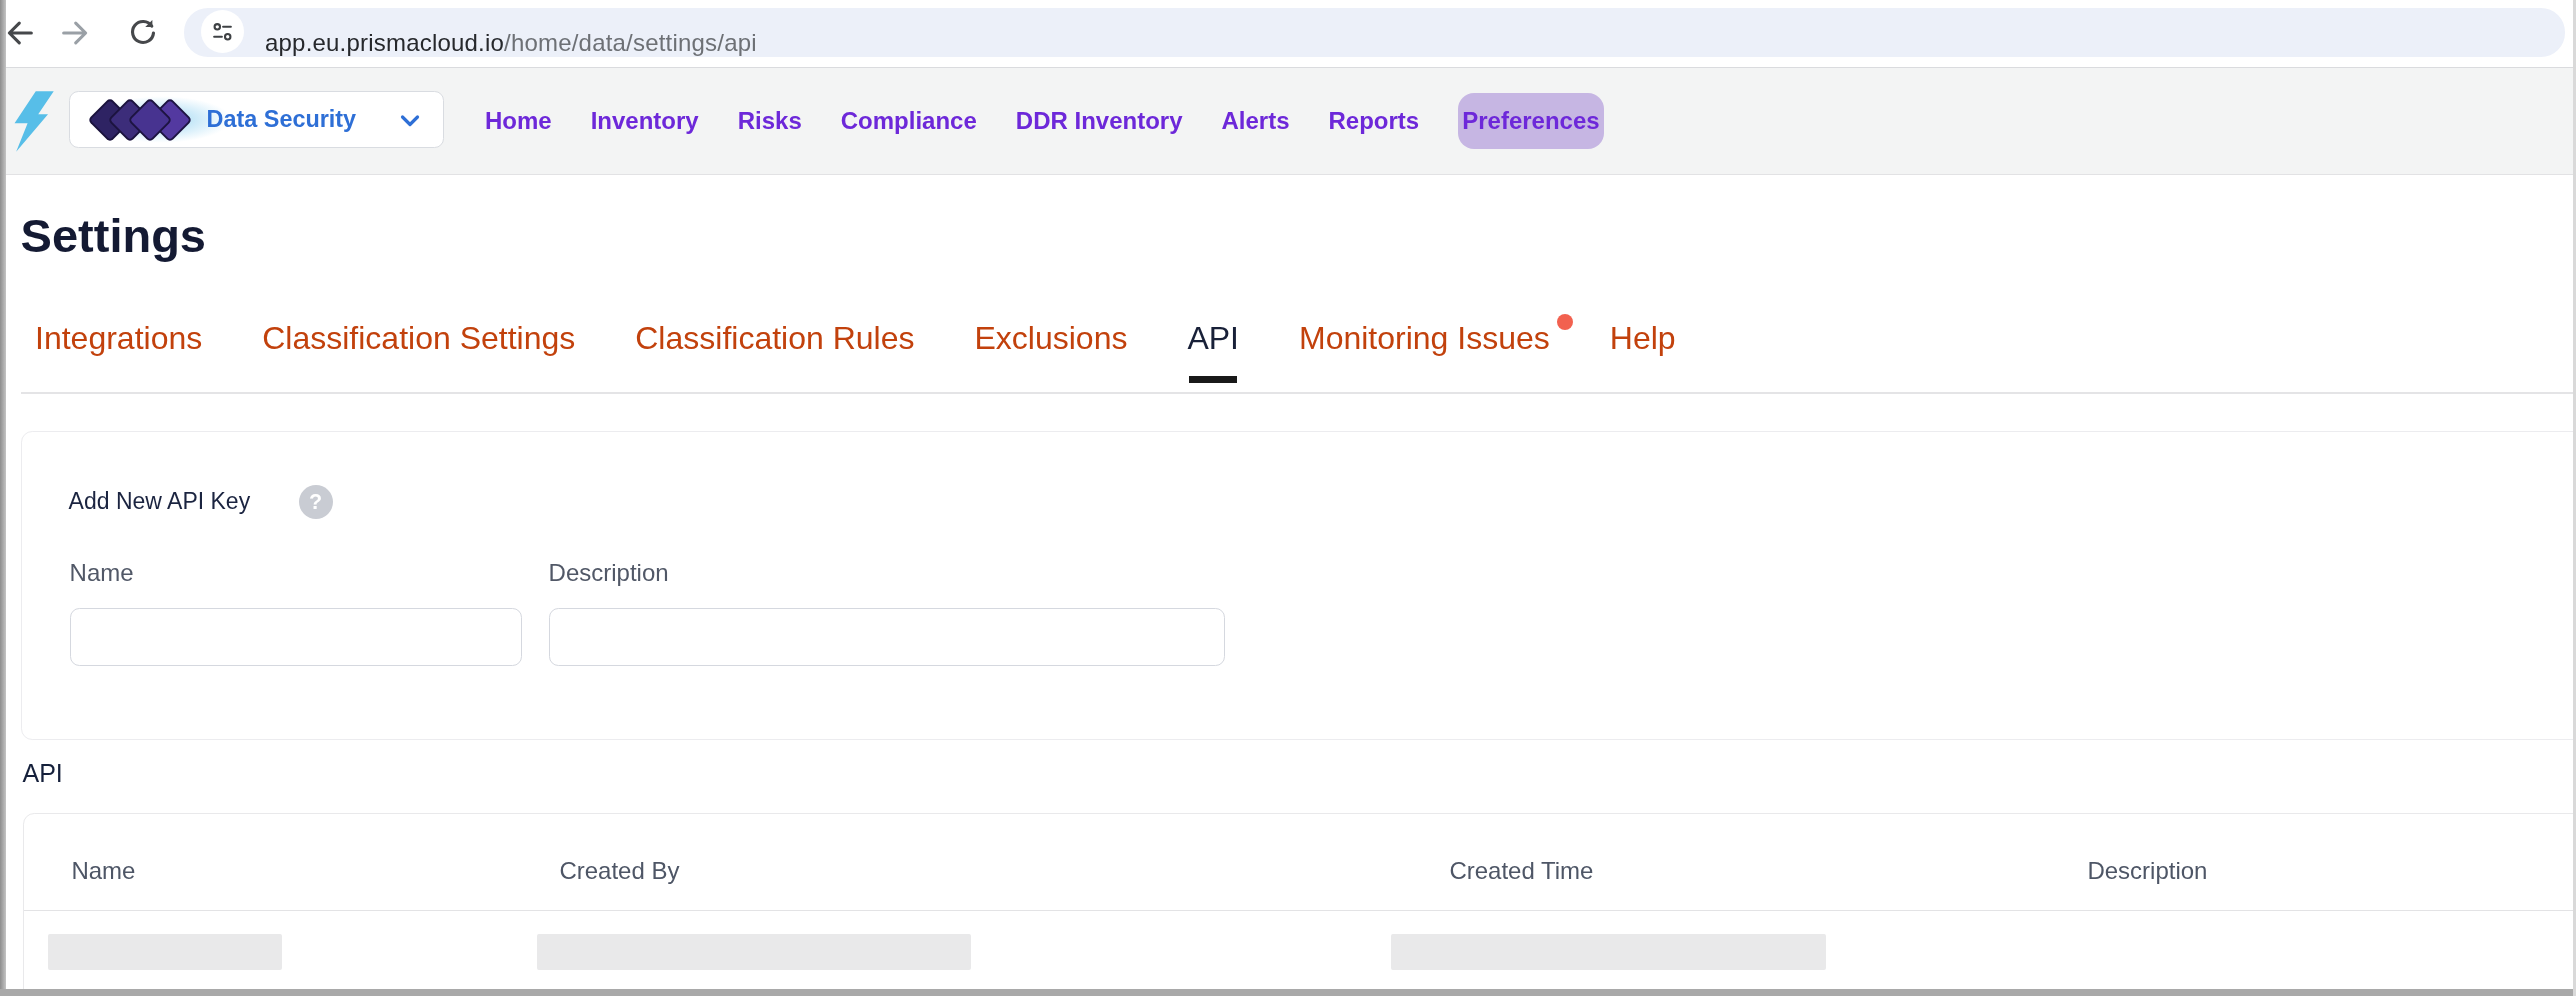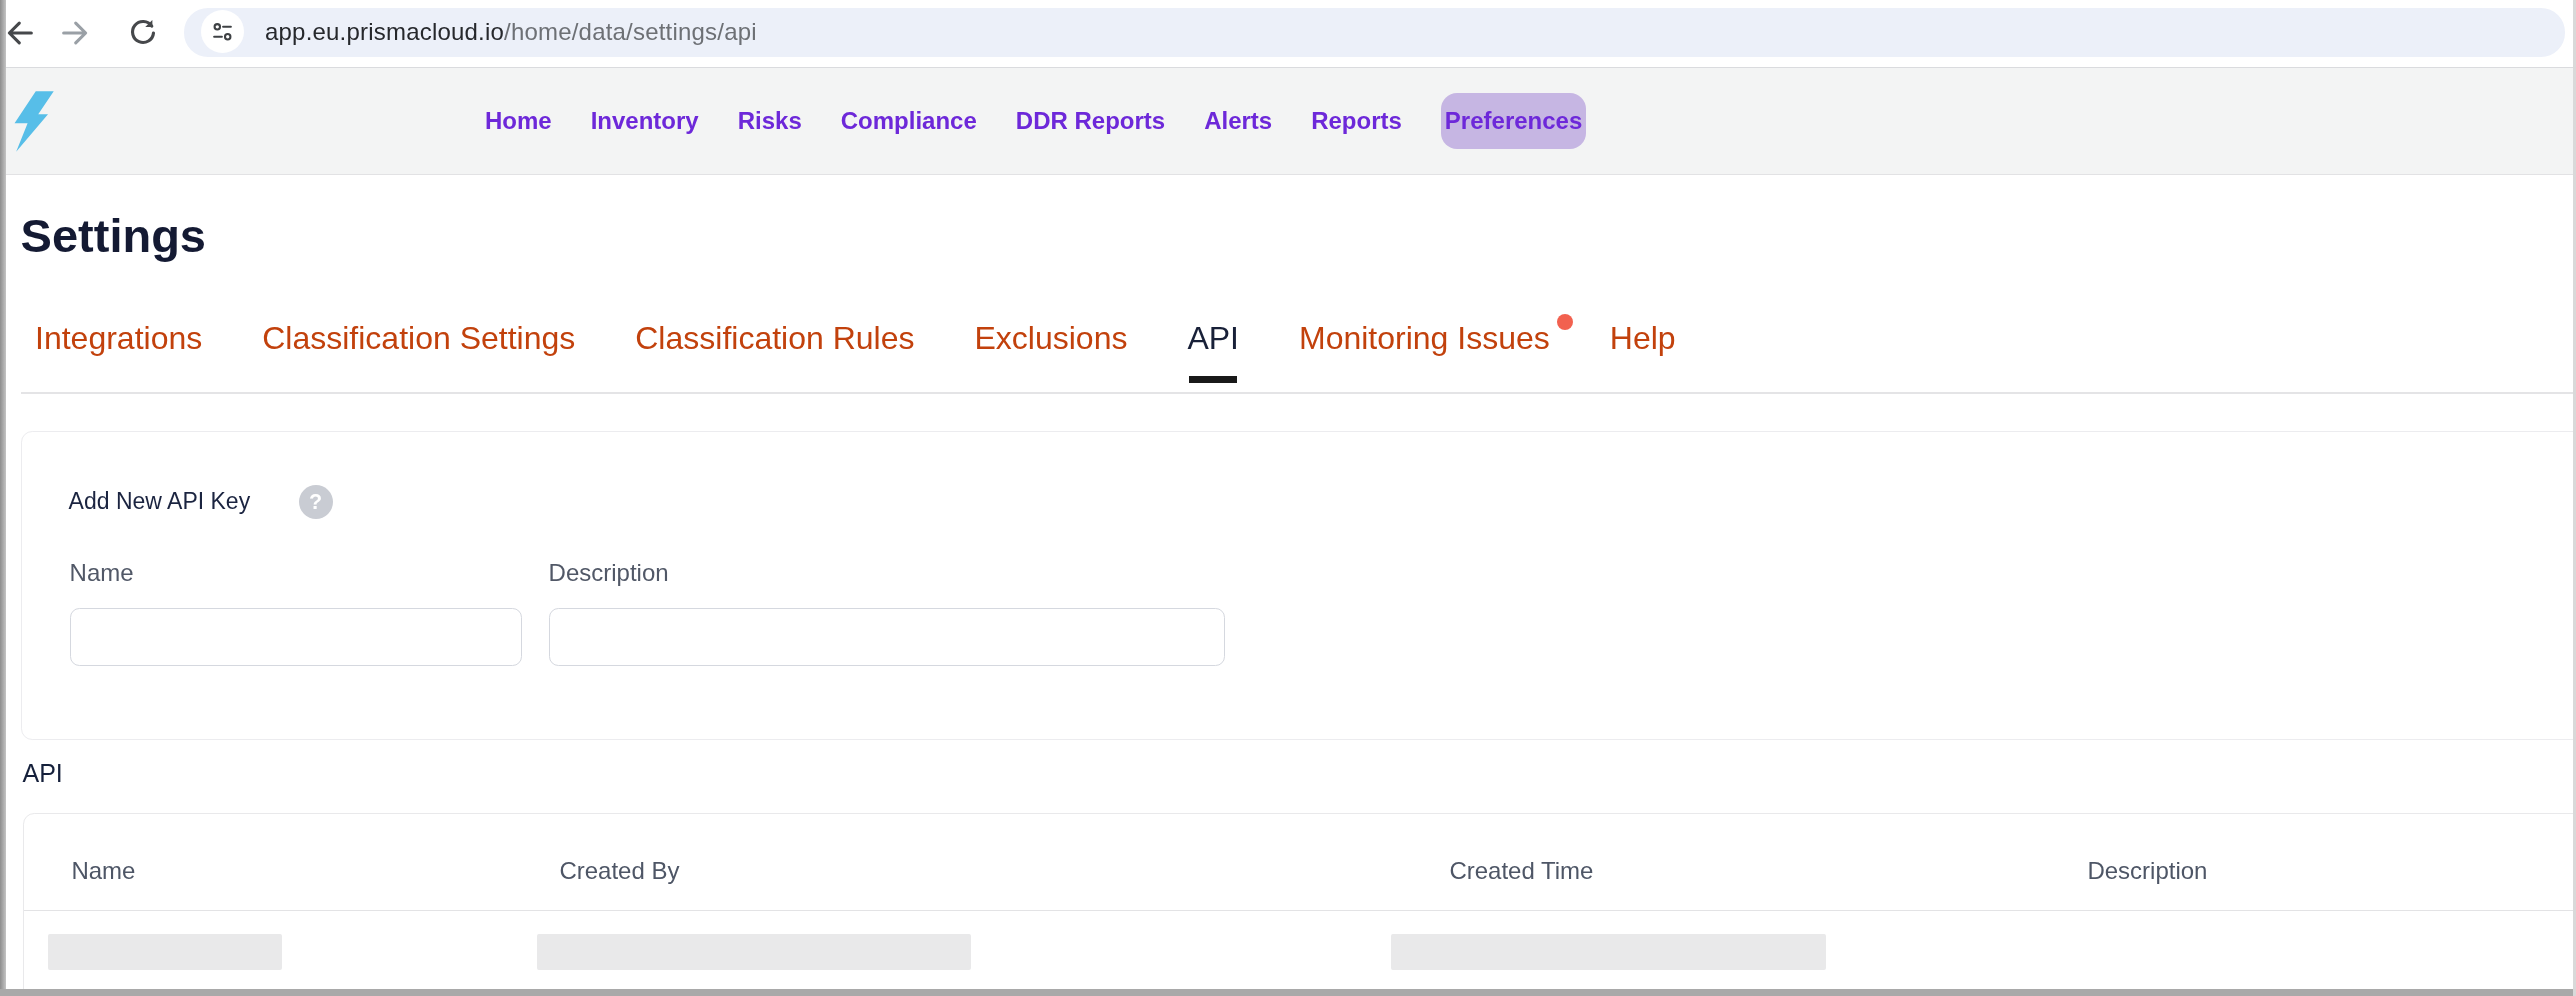--- a/index.html
+++ b/index.html
@@ -11,21 +11,21 @@
           border-bottom:1.9px solid #dadbde;}
   .nav-ico{position:absolute;top:14px;width:37px;height:37px;display:flex;align-items:center;justify-content:center;}
   .nav-ico svg{width:34px;height:34px;}
   .ico-back{left:1.9px;}
   .ico-forward{left:56px;}
   .ico-reload{left:124px;}
   .omnibox{position:absolute;left:184px;top:7.5px;width:2381px;height:49px;background:#ecf0f9;border-radius:24px;}
   .site-chip{position:absolute;left:17px;top:2.8px;width:43px;height:43px;background:#ffffff;border-radius:50%;
              display:flex;align-items:center;justify-content:center;}
   .site-chip svg{width:25px;height:25px;}
-  .url{position:absolute;left:81px;top:0;height:49px;display:flex;align-items:center;font-size:24px;letter-spacing:0.2px;}
+  .url{position:absolute;left:81px;top:0;height:49px;display:flex;align-items:flex-end;font-size:24px;letter-spacing:0.2px;}
   .url .domain{color:#26282c;}
   .url .path{color:#6d7075;}
 
   
   .appbar{position:absolute;left:0;top:68px;width:2576px;height:106px;background:#f3f4f4;border-bottom:1.9px solid #e2e2e4;}
   .logo{position:absolute;left:7.5px;top:17px;width:49px;height:73px;}
   .switcher{position:absolute;left:69px;top:23.4px;width:375px;height:57px;background:#fff;border:1.9px solid #d9dce1;
             border-radius:9.4px;display:flex;align-items:center;box-sizing:border-box;cursor:pointer;}
   .glow{position:absolute;left:20.6px;top:3.7px;width:141px;height:47px;
         background:radial-gradient(ellipse at center,rgba(150,212,242,.95) 0%,rgba(150,212,242,0) 70%);}
@@ -123,27 +123,40 @@
           <span class="path">/home/data/settings/api</span>
       </div>
     </div>
   </div>
 
   <div class="appbar">
     <svg class="logo" viewBox="0 0 60 78">
       <path d="M34 2 L56 2 L37 30 L49 30 L10 76 L24 41 L8 41 Z" fill="#57bee8"></path>
     </svg>
 
+    <div class="switcher">
+      <div class="glow"></div>
+      <div class="diamonds">
+        <div class="diamond d1"></div>
+          <div class="diamond d2"></div>
+          <div class="diamond d3"></div>
+          <div class="diamond d4"></div>
+      </div>
+      <div class="switcher-label">Data Security</div>
+      <svg class="switcher-chevron" viewBox="0 0 24 24">
+        <path d="M4.5 8l7.5 7.5L19.5 8" fill="none" stroke="#2e6fd6" stroke-width="3.2" stroke-linecap="round" stroke-linejoin="round"></path>
+      </svg>
+    </div>
 
     <div class="nav-links">
       <div class="nav-link">Home</div>
       <div class="nav-link">Inventory</div>
       <div class="nav-link">Risks</div>
       <div class="nav-link">Compliance</div>
-      <div class="nav-link">DDR Reports</div>
+      <div class="nav-link">DDR Inventory</div>
       <div class="nav-link">Alerts</div>
       <div class="nav-link">Reports</div>
       <div class="nav-link active">Preferences</div>
     </div>
   </div>
 
   <div class="page-title">Settings</div>
 
   <div class="tabs">
     <div class="tab">Integrations</div>

